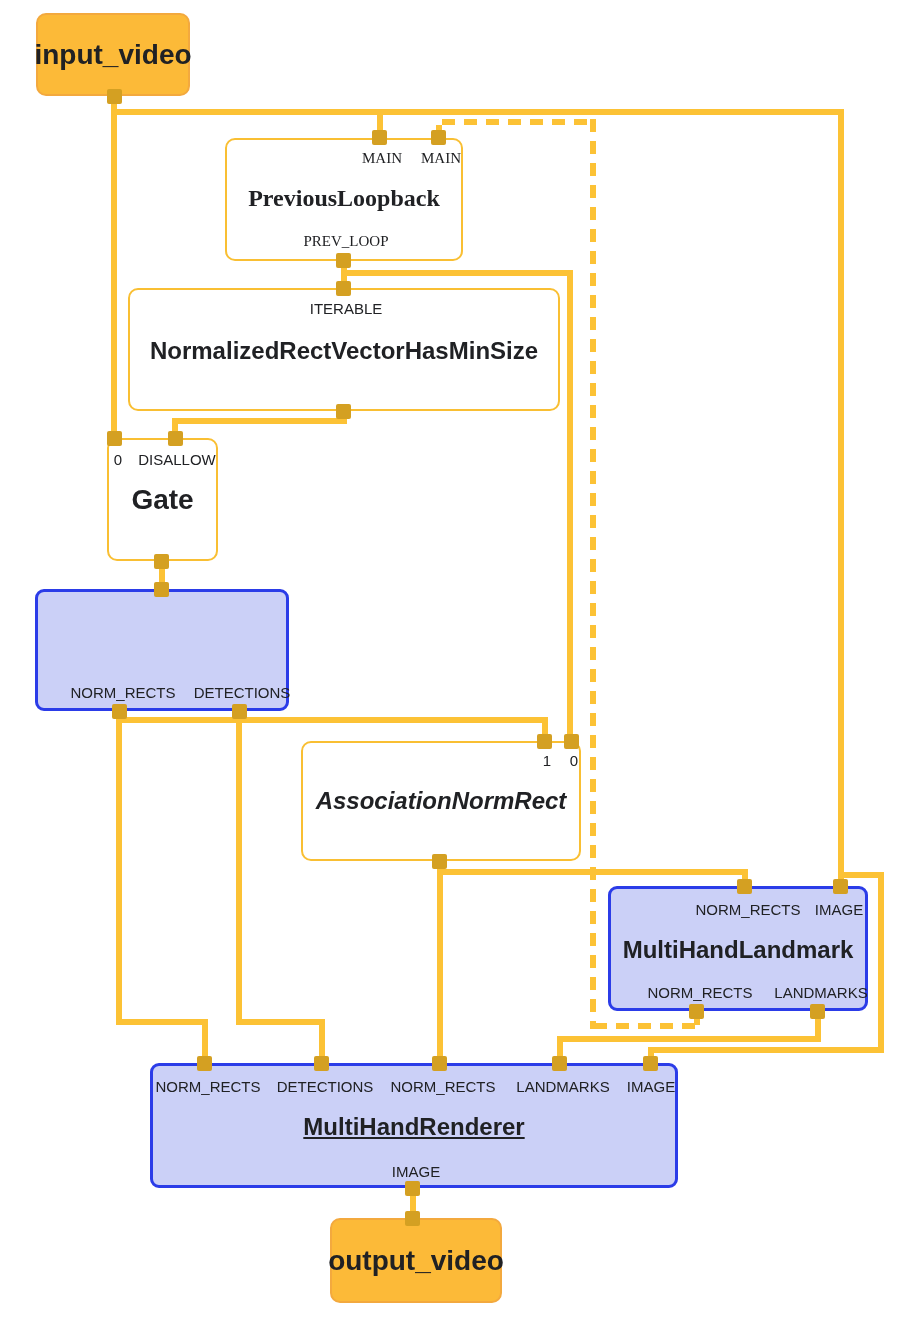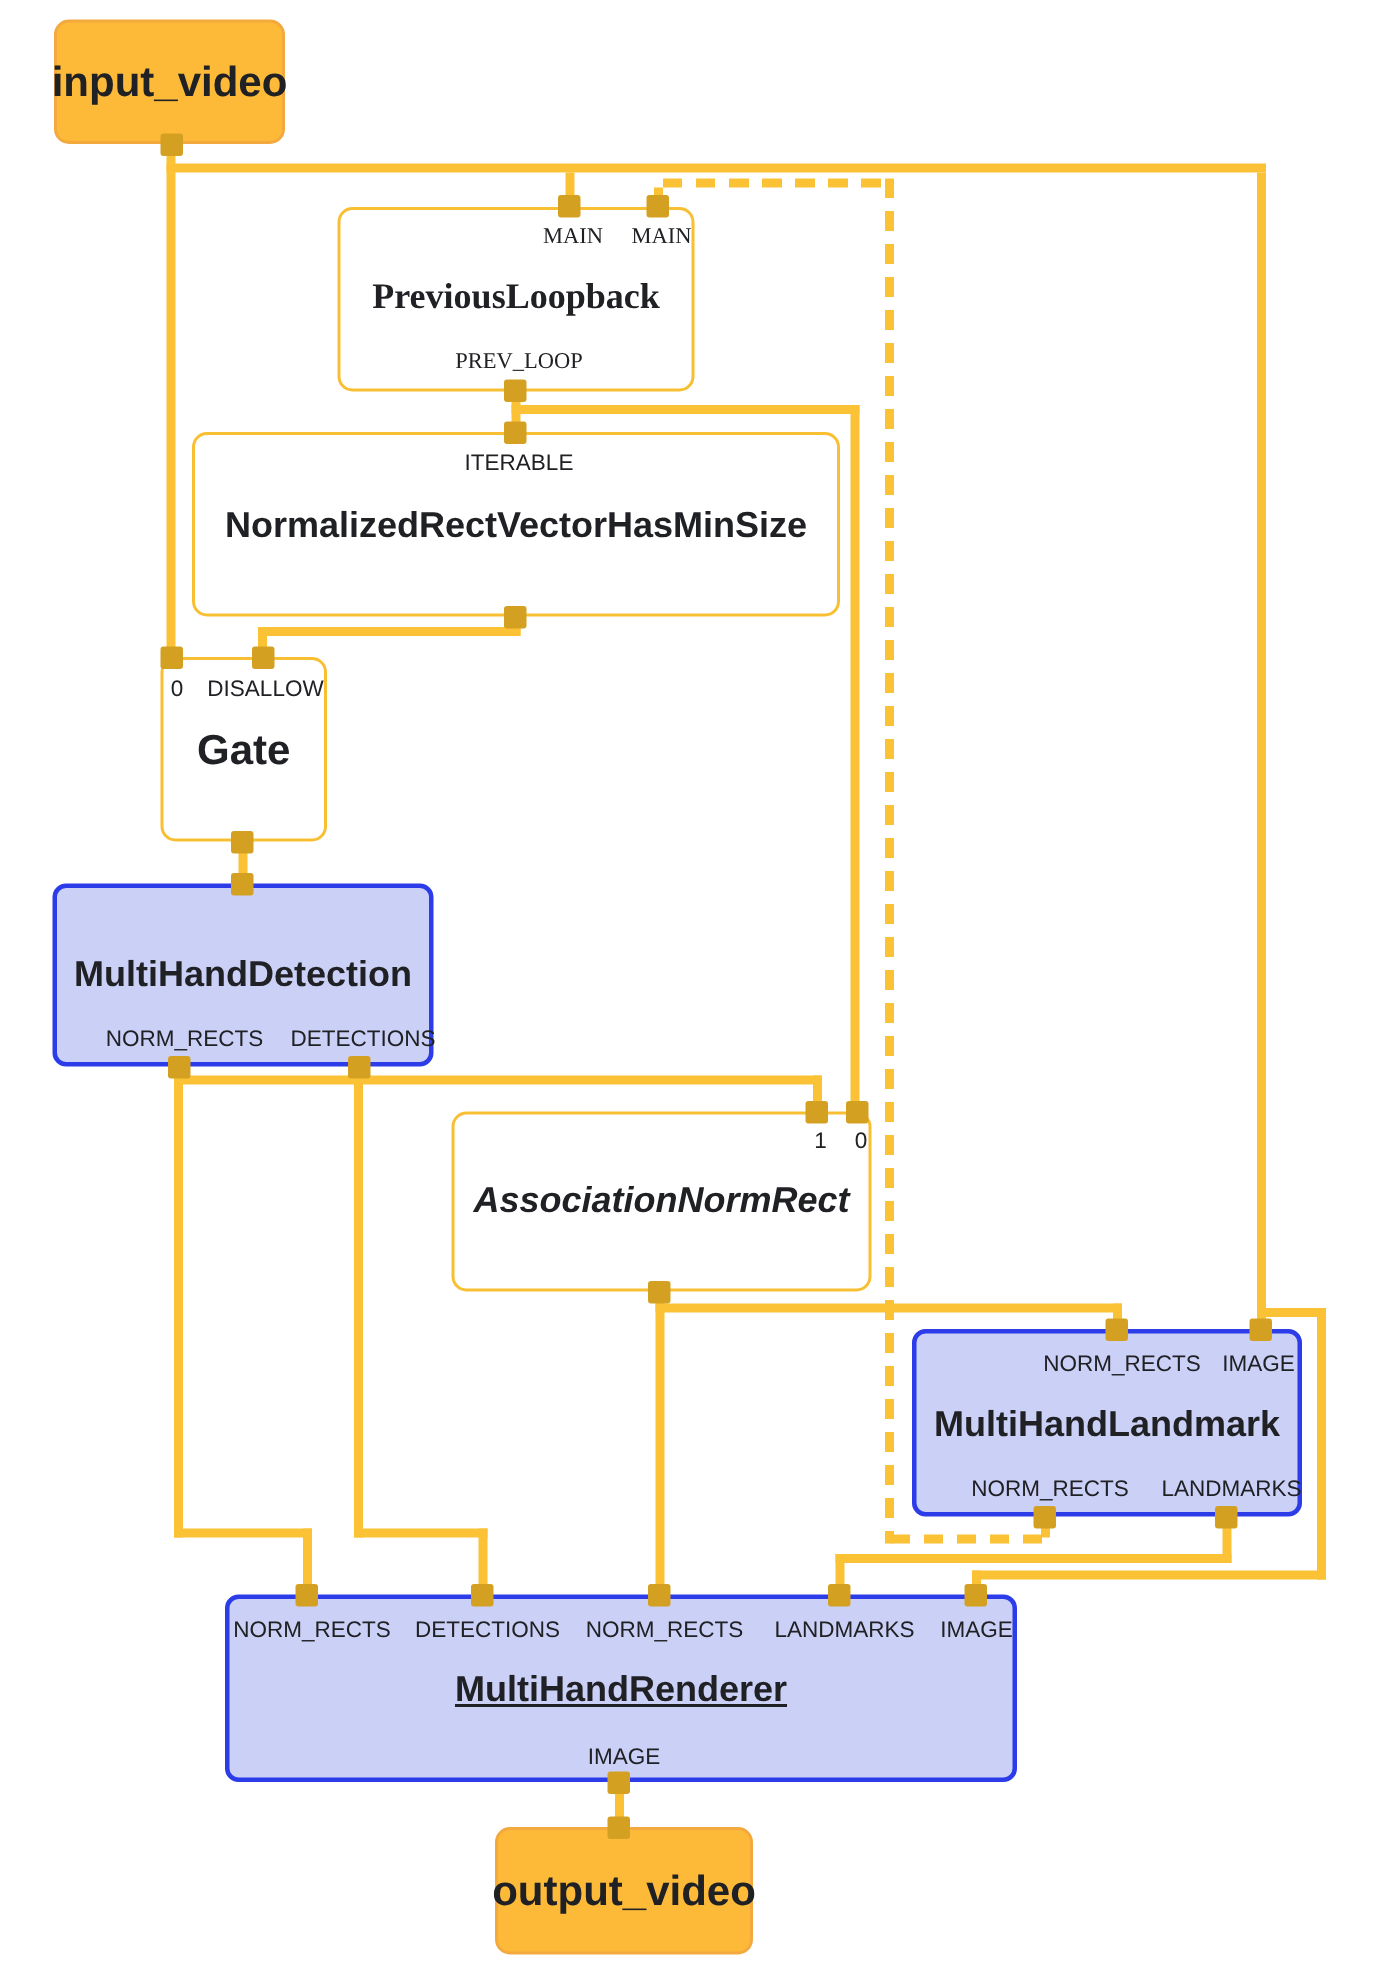--- a/index.html
+++ b/index.html
@@ -89,21 +89,20 @@
     <span class="title" style="top:47px;">NormalizedRectVectorHasMinSize</span>
   </div>
 
   <div class="node calc" style="left:107px;top:438px;width:111px;height:123px;">
     <span class="plabel" style="left:9px;top:11px;">0</span>
     <span class="plabel" style="left:68px;top:11px;">DISALLOW</span>
     <span class="title big" style="top:44px;">Gate</span>
   </div>
 
   <div class="node sub" style="left:35px;top:589px;width:254px;height:122px;">
-    <span class="title" style="top:44px;">MultiHandDetection</span>
     <span class="plabel" style="left:85px;top:92px;">NORM_RECTS</span>
     <span class="plabel" style="left:204px;top:92px;">DETECTIONS</span>
   </div>
 
   <div class="node calc" style="left:301px;top:741px;width:280px;height:120px;">
     <span class="plabel" style="left:244px;top:9px;">1</span>
     <span class="plabel" style="left:271px;top:9px;">0</span>
     <span class="title" style="top:44px;font-style:italic;">AssociationNormRect</span>
   </div>
 

